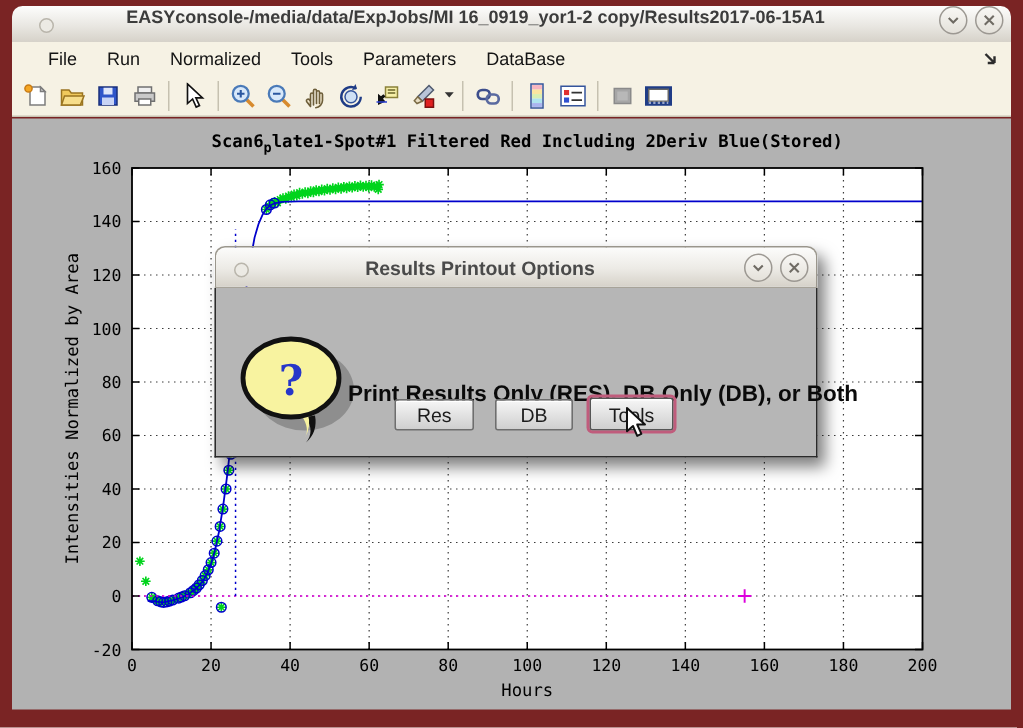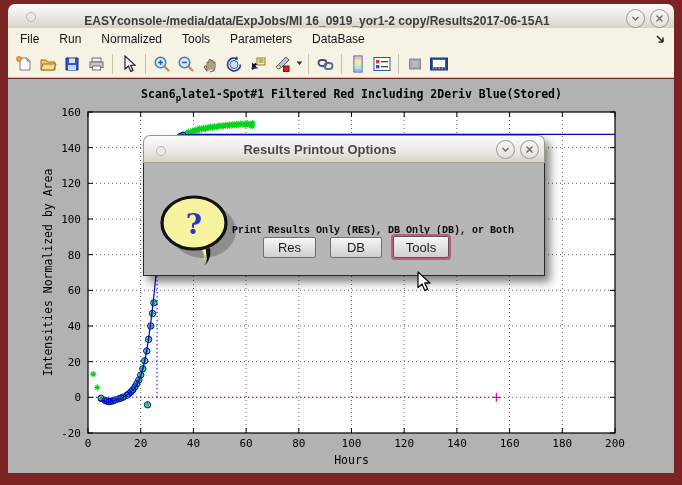--- a/index.html
+++ b/index.html
@@ -8,21 +8,21 @@
     background:#7a2424;
     font-family:"Liberation Sans", sans-serif;
     -webkit-font-smoothing:antialiased;
   }
   
   .titlebar{
     position:absolute;left:8px;top:4px;width:666px;height:24px;
     background:linear-gradient(#fdfdfc,#e9e7e2 55%,#d6d2c9);
     border-bottom:1px solid #b4b0a6;
     border-radius:7px 7px 0 0;
-    display:flex;align-items:flex-end;
+    display:flex;align-items:flex-start;
   }
   .win-menu-dot{
     position:absolute;left:18px;top:8px;width:8px;height:8px;border-radius:50%;
     border:1px solid #b9b5ab;background:#eceae4;
   }
   .win-title{
     flex:1;text-align:center;font-weight:bold;font-size:12px;color:#3c3c3c;
     white-space:nowrap;overflow:hidden;
   }
   .win-btn{
@@ -30,58 +30,58 @@
     background:linear-gradient(#f8f7f4,#e4e1da);
     display:flex;align-items:center;justify-content:center;
     margin-right:5px;flex:0 0 auto;cursor:default;
   }
   .menubar{
     position:absolute;left:8px;top:28px;width:666px;height:22px;
     background:#f6f2e4;display:flex;align-items:center;
     font-size:12px;color:#141414;
   }
   .menu-item{padding:2px 10px;cursor:default;}
-  .menu-item:first-child{padding-left:12px;}
+  .menu-item:first-child{padding-left:24px;}
   .menubar-corner{margin-left:auto;margin-right:8px;display:flex;align-items:center;}
   .toolbar{
     position:absolute;left:8px;top:50px;width:666px;height:28px;
     background:#f6f2e4;border-bottom:1px solid #c9c4b3;
     display:flex;align-items:center;padding-left:4px;box-sizing:border-box;
   }
   .tb-btn{width:24px;height:24px;display:flex;align-items:center;justify-content:center;border-radius:3px;}
   .tb-sep{width:1px;height:20px;background:#c6c1b0;margin:0 4px;}
   .tb-dd{width:10px;height:24px;display:flex;align-items:center;justify-content:center;}
   
   .figure{
     position:absolute;left:8px;top:79px;width:666px;height:394px;
     background:#b2b2b2;
   }
   
   .dialog{
-    position:absolute;left:143px;top:135px;width:402px;height:141px;
+    position:absolute;left:143px;top:164px;width:402px;height:141px;
     box-shadow:5px 6px 10px rgba(0,0,0,0.5);
     border-radius:7px 7px 0 0;
   }
   .dialog-titlebar{
     position:absolute;left:0;top:0;width:100%;height:28px;box-sizing:border-box;
     background:linear-gradient(#fcfcfb,#eceae5 55%,#d6d2c9);
     border:1px solid #9a968c;border-bottom:1px solid #a7a399;
     border-radius:7px 7px 0 0;
     display:flex;align-items:center;
   }
   .dialog-title{flex:1;text-align:center;font-weight:bold;font-size:13px;color:#4a4a4a;}
   .dlg-dot{position:absolute;left:12px;top:10px;width:8px;height:8px;border-radius:50%;
     border:1px solid #b9b5ab;background:#eceae4;}
   .dialog-body{
     position:absolute;left:0;top:28px;width:100%;height:113px;box-sizing:border-box;
     background:#b6b6b6;border:1px solid #2a2a2a;border-top:none;
   }
   .dialog-message{
     position:absolute;left:88px;top:62px;width:306px;
-    font-family:Liberation Mono, monospace;font-size:10px;font-weight:600;color:#0a0a0a;
+    font-family:Liberation Sans, sans-serif;font-size:15px;font-weight:600;color:#0a0a0a;
     white-space:nowrap;
   }
   .dlg-btn{
     position:absolute;height:21px;box-sizing:border-box;
     background:linear-gradient(#f6f6f6,#cfcfcf);
     border:1px solid #6e6e6e;border-radius:2px;
     font-family:"Liberation Sans",sans-serif;font-size:13px;color:#1c1c1c;
     display:flex;align-items:center;justify-content:center;
     box-shadow:inset 0 1px 0 #ffffff;
     margin-left:12px;

